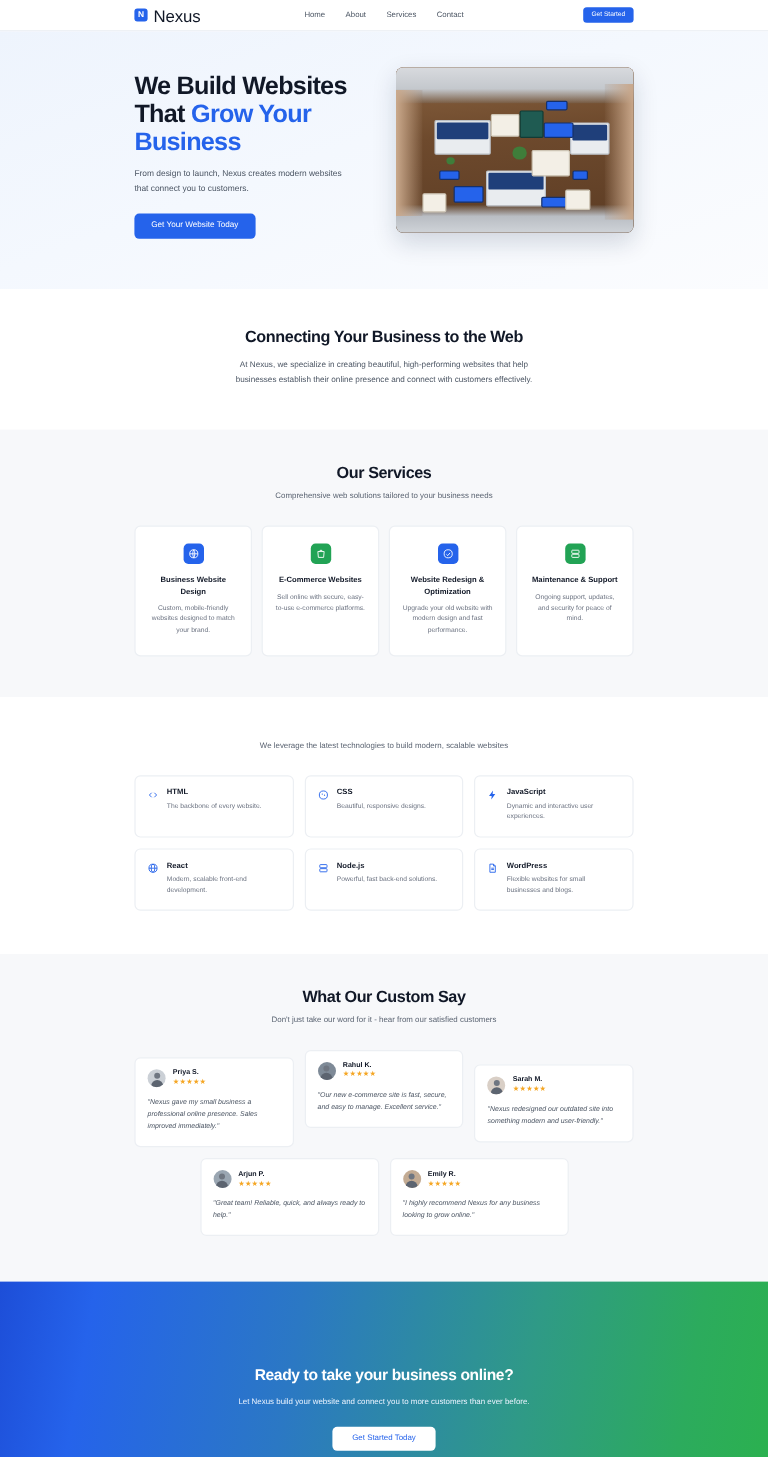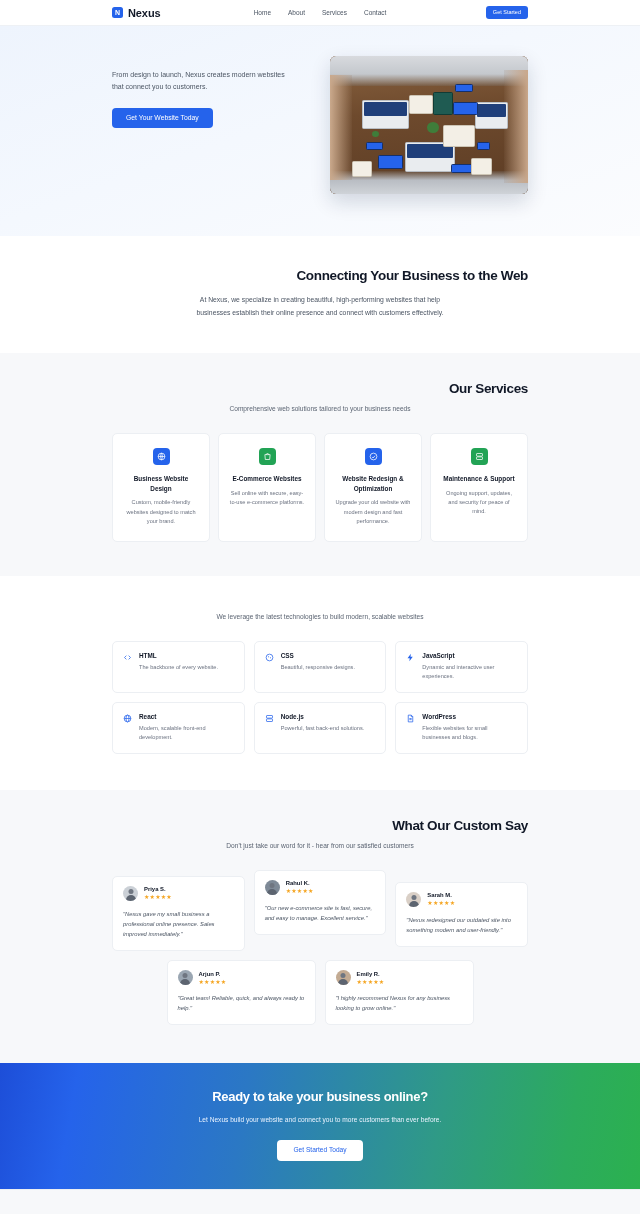--- a/index.html
+++ b/index.html
@@ -26,21 +26,21 @@
   .logo-mark {
     width: 11px; height: 11px;
     background: #2563eb;
     border-radius: 2.5px;
     color: #fff;
     font-size: 7px;
     font-weight: 700;
     display: flex; align-items: center; justify-content: center;
     line-height: 1;
   }
-  .brand-name { font-size: 11px; font-weight: 700; color: #111827; letter-spacing: -0.1px; }
+  .brand-name { font-size: 14px; font-weight: 400; color: #111827; letter-spacing: -0.1px; }
   .nav-links {
     position: absolute;
     left: 50%;
     transform: translateX(-50%);
     display: flex;
     gap: 17px;
   }
   .nav-links a {
     font-size: 6.5px;
     color: #4b5563;
@@ -132,21 +132,20 @@
   .intro {
     background: #fff;
     padding: 32px 112px 34px 112px;
     text-align: center;
   }
   .section-title {
     font-size: 13.5px;
     font-weight: 700;
     letter-spacing: -0.35px;
     color: #111827;
-    text-align: right;
   }
   .intro-text {
     margin: 11px auto 0;
     max-width: 268px;
     font-size: 6.8px;
     line-height: 1.85;
     color: #4b5563;
   }
 
   
@@ -286,21 +285,21 @@
     font-style: italic;
   }
 
   
   .cta {
     background: linear-gradient(100deg, #1d4ed8 0%, #2563eb 12%, #2b78c4 38%, #2f9a86 68%, #2cab5d 88%, #2bb14f 100%);
     padding: 26px 112px 28px 112px;
     text-align: center;
     color: #fff;
   }
-  .cta-title { font-size: 13px; font-weight: 700; letter-spacing: -0.3px; }
+  .cta-title { font-size: 13px; font-weight: 700; letter-spacing: -0.3px; margin-top: 44px; }
   .cta-sub {
     margin: 10px auto 0;
     max-width: 250px;
     font-size: 6.6px;
     line-height: 1.75;
     color: #eaf3ff;
   }
   .cta-btn {
     margin-top: 14px;
     background: #fff;
@@ -332,20 +331,25 @@
     <a href="#">Home</a>
     <a href="#">About</a>
     <a href="#">Services</a>
     <a href="#">Contact</a>
   </nav>
   <button class="nav-cta">Get Started</button>
 </div>
 
 <section class="hero">
   <div class="hero-left">
+    <h1 class="hero-title">
+      <span>We Build Websites</span><br>
+      <span>That </span><span class="accent">Grow Your</span><br>
+      <span class="accent">Business</span>
+    </h1>
     <p class="hero-sub">From design to launch, Nexus creates modern websites that connect you to customers.</p>
     <button class="hero-btn">Get Your Website Today</button>
   </div>
   <div class="hero-img-wrap">
     <div class="photo">
       <div class="edge-top"></div>
       <div class="edge-bottom"></div>
       <div class="edge-left"></div>
       <div class="edge-right"></div>
       <div class="dev lap" style="left:16%;top:32%;width:24%;height:21%;"></div>

